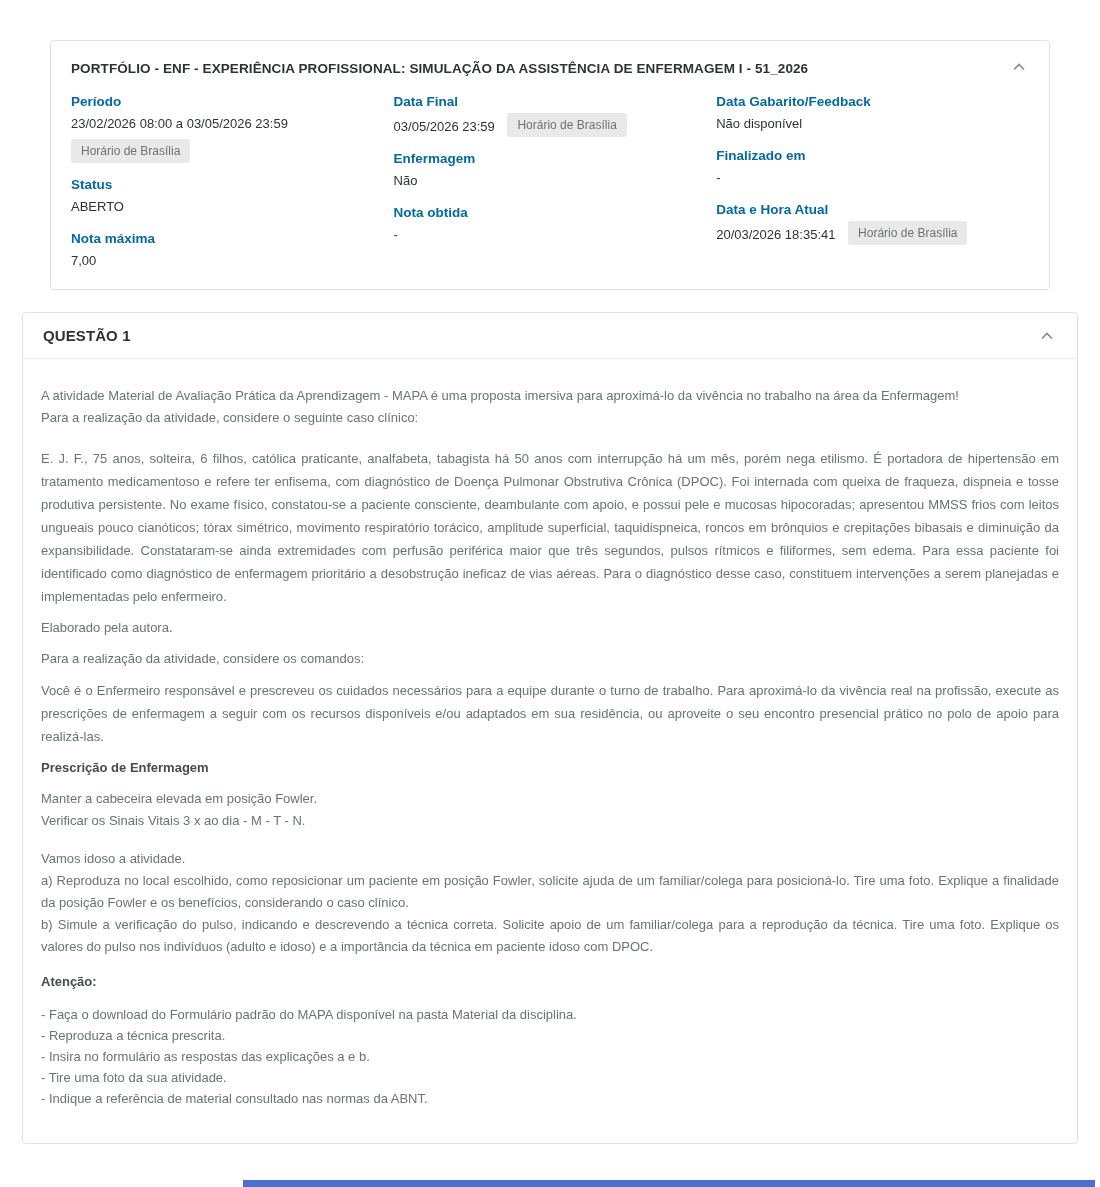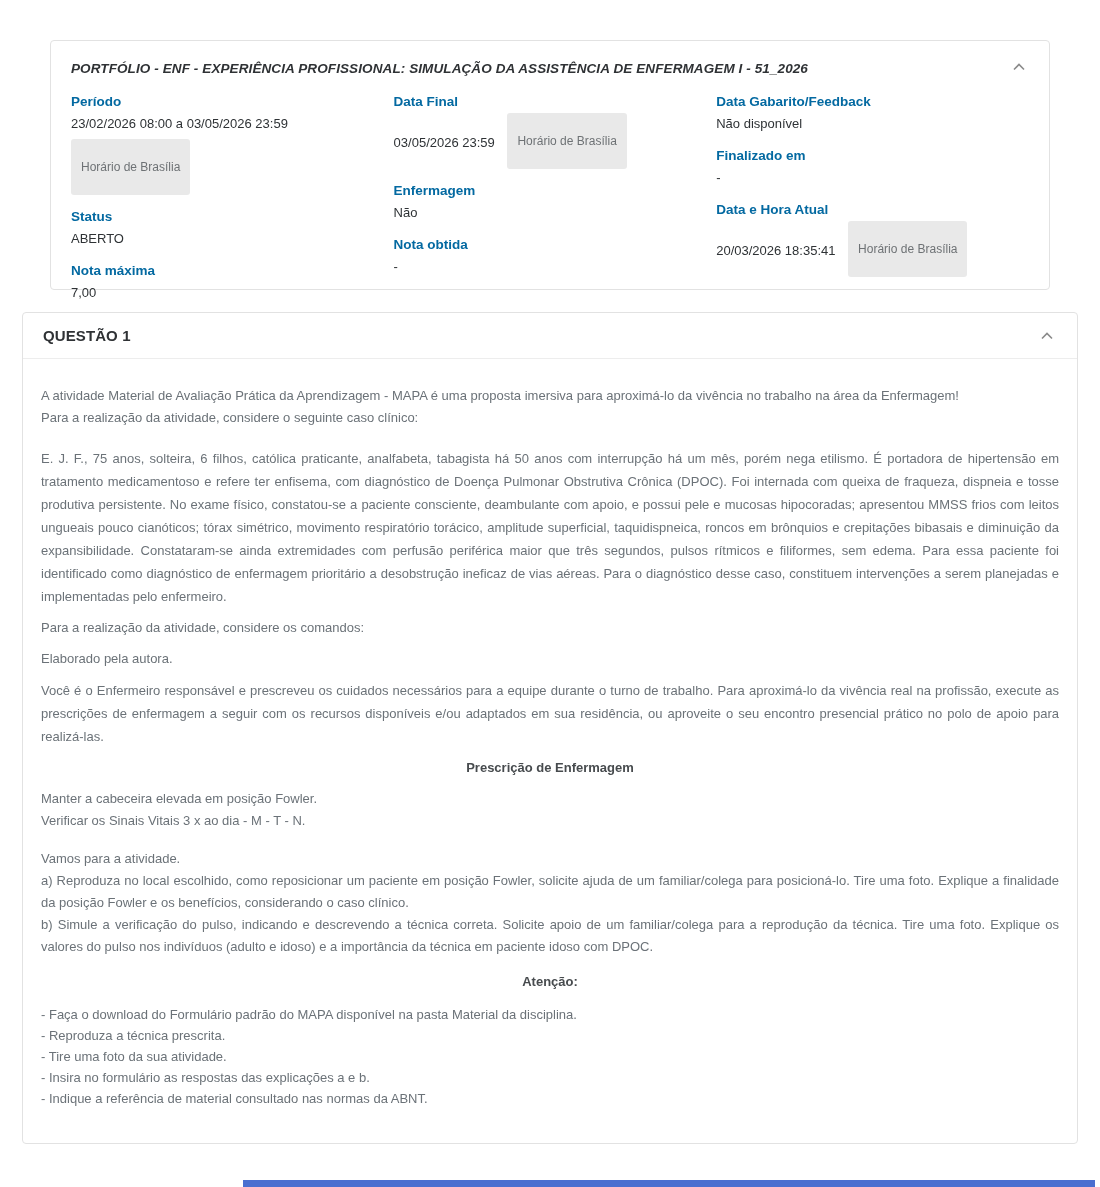--- a/index.html
+++ b/index.html
@@ -8,53 +8,53 @@
     width:1100px; height:1187px;
     font-family:"Liberation Sans","DejaVu Sans",sans-serif;
     position:relative;
   }
   .page { position:relative; width:1100px; height:1187px; overflow:hidden; background:#ffffff; }
 
   .card { background:#fff; border:1px solid #e2e2e2; border-radius:4px; }
 
   
   .card-portfolio { position:absolute; left:50px; top:40px; width:1000px; height:250px; padding:20px; }
-  .card-header { display:flex; justify-content:space-between; align-items:flex-start;font-style:italic; }
+  .card-header { display:flex; justify-content:space-between; align-items:flex-start; }
   .card-title { font-size:13.5px; font-weight:700; color:#2f3235; letter-spacing:.1px; line-height:16px; }
   .chevron-btn { background:none; border:none; cursor:pointer; padding:2px 4px; line-height:0; }
   .chevron-btn svg { stroke:#8a8a8a; }
 
   .fields { display:flex; margin-top:14px; }
   .fcol { width:330px; }
   .fcol:last-child { width:320px; }
   .fgroup { margin-bottom:11px; }
   .flabel { font-size:13.5px; font-weight:700; color:#0369a1; line-height:21px; margin-bottom:1px; }
   .fvalue { font-size:13px; color:#2e3235; line-height:21px; }
   .badge {
     display:inline-block; background:#e9e9e9; color:#6e7275;
-    font-size:12px; line-height:14px; padding:21px 10px; border-radius:3px;
+    font-size:12px; line-height:14px; padding:5px 10px; border-radius:3px;
     white-space:nowrap;
   }
   .badge-row { margin-top:5px; }
   .inline-badge { margin-left:9px; vertical-align:2px; }
 
   
   .card-question { position:absolute; left:22px; top:312px; width:1056px; min-height:832px; }
   .q-header { display:flex; justify-content:space-between; align-items:center; height:46px; padding:0 20px; border-bottom:1px solid #ededed; }
   .q-title { font-size:15px; font-weight:700; color:#2f3235; letter-spacing:.1px; }
   .q-body { padding:26px 18px 34px 18px; color:#6b7278; font-size:13px; }
 
   .t-line { line-height:22px; }
   .t-justify { text-align:justify; line-height:23px; }
   .blk { margin-bottom:9px; }
   .blk-intro { margin-bottom:18px; }
   .blk-presc { margin-bottom:16px; }
   .blk-activity { margin-bottom:13px; }
   .blk-att-title { margin-bottom:11px; }
-  .t-bold { font-weight:700; color:#474b4e;text-align:center; }
+  .t-bold { font-weight:700; color:#474b4e; }
   .att-item { line-height:21px; }
 
   
   .bottom-bar { position:absolute; left:243px; top:1180px; width:852px; height:7px; background:#4a6fd0; }
 </style>
 </head>
 <body>
 
 <div class="page">
 
@@ -143,46 +143,46 @@
 
     <div class="q-body">
 
       <div class="blk blk-intro">
         <div class="t-line">A atividade Material de Avaliação Prática da Aprendizagem - MAPA é uma proposta imersiva para aproximá-lo da vivência no trabalho na área da Enfermagem!</div>
         <div class="t-line">Para a realização da atividade, considere o seguinte caso clínico:</div>
       </div>
 
       <p class="blk t-justify">E. J. F., 75 anos, solteira, 6 filhos, católica praticante, analfabeta, tabagista há 50 anos com interrupção há um mês, porém nega etilismo. É portadora de hipertensão em tratamento medicamentoso e refere ter enfisema, com diagnóstico de Doença Pulmonar Obstrutiva Crônica (DPOC). Foi internada com queixa de fraqueza, dispneia e tosse produtiva persistente. No exame físico, constatou-se a paciente consciente, deambulante com apoio, e possui pele e mucosas hipocoradas; apresentou MMSS frios com leitos ungueais pouco cianóticos; tórax simétrico, movimento respiratório torácico, amplitude superficial, taquidispneica, roncos em brônquios e crepitações bibasais e diminuição da expansibilidade. Constataram-se ainda extremidades com perfusão periférica maior que três segundos, pulsos rítmicos e filiformes, sem edema. Para essa paciente foi identificado como diagnóstico de enfermagem prioritário a desobstrução ineficaz de vias aéreas. Para o diagnóstico desse caso, constituem intervenções a serem planejadas e implementadas pelo enfermeiro.</p>
 
+      <p class="blk t-line">Elaborado pela autora.</p>
+
       <p class="blk t-line">Para a realização da atividade, considere os comandos:</p>
-
-      <p class="blk t-line">Elaborado pela autora.</p>
 
       <p class="blk t-justify">Você é o Enfermeiro responsável e prescreveu os cuidados necessários para a equipe durante o turno de trabalho. Para aproximá-lo da vivência real na profissão, execute as prescrições de enfermagem a seguir com os recursos disponíveis e/ou adaptados em sua residência, ou aproveite o seu encontro presencial prático no polo de apoio para realizá-las.</p>
 
       <p class="blk t-line t-bold">Prescrição de Enfermagem</p>
 
       <div class="blk blk-presc">
         <div class="t-line">Manter a cabeceira elevada em posição Fowler.</div>
         <div class="t-line">Verificar os Sinais Vitais 3 x ao dia - M - T - N.</div>
       </div>
 
       <div class="blk blk-activity">
-        <div class="t-line">Vamos para a atividade.</div>
+        <div class="t-line">Vamos idoso a atividade.</div>
         <div class="t-justify" style="line-height:22px;">a) Reproduza no local escolhido, como reposicionar um paciente em posição Fowler, solicite ajuda de um familiar/colega para posicioná-lo. Tire uma foto. Explique a finalidade da posição Fowler e os benefícios, considerando o caso clínico.</div>
         <div class="t-justify" style="line-height:22px;">b) Simule a verificação do pulso, indicando e descrevendo a técnica correta. Solicite apoio de um familiar/colega para a reprodução da técnica. Tire uma foto. Explique os valores do pulso nos indivíduos (adulto e idoso) e a importância da técnica em paciente idoso com DPOC.</div>
       </div>
 
       <p class="blk blk-att-title t-line t-bold">Atenção:</p>
 
       <div>
         <div class="att-item">- Faça o download do Formulário padrão do MAPA disponível na pasta Material da disciplina.</div>
         <div class="att-item">- Reproduza a técnica prescrita.</div>
+        <div class="att-item">- Insira no formulário as respostas das explicações a e b.</div>
         <div class="att-item">- Tire uma foto da sua atividade.</div>
-        <div class="att-item">- Insira no formulário as respostas das explicações a e b.</div>
         <div class="att-item">- Indique a referência de material consultado nas normas da ABNT.</div>
       </div>
 
     </div>
   </section>
 
   <div class="bottom-bar"></div>
 
 </div>
 

